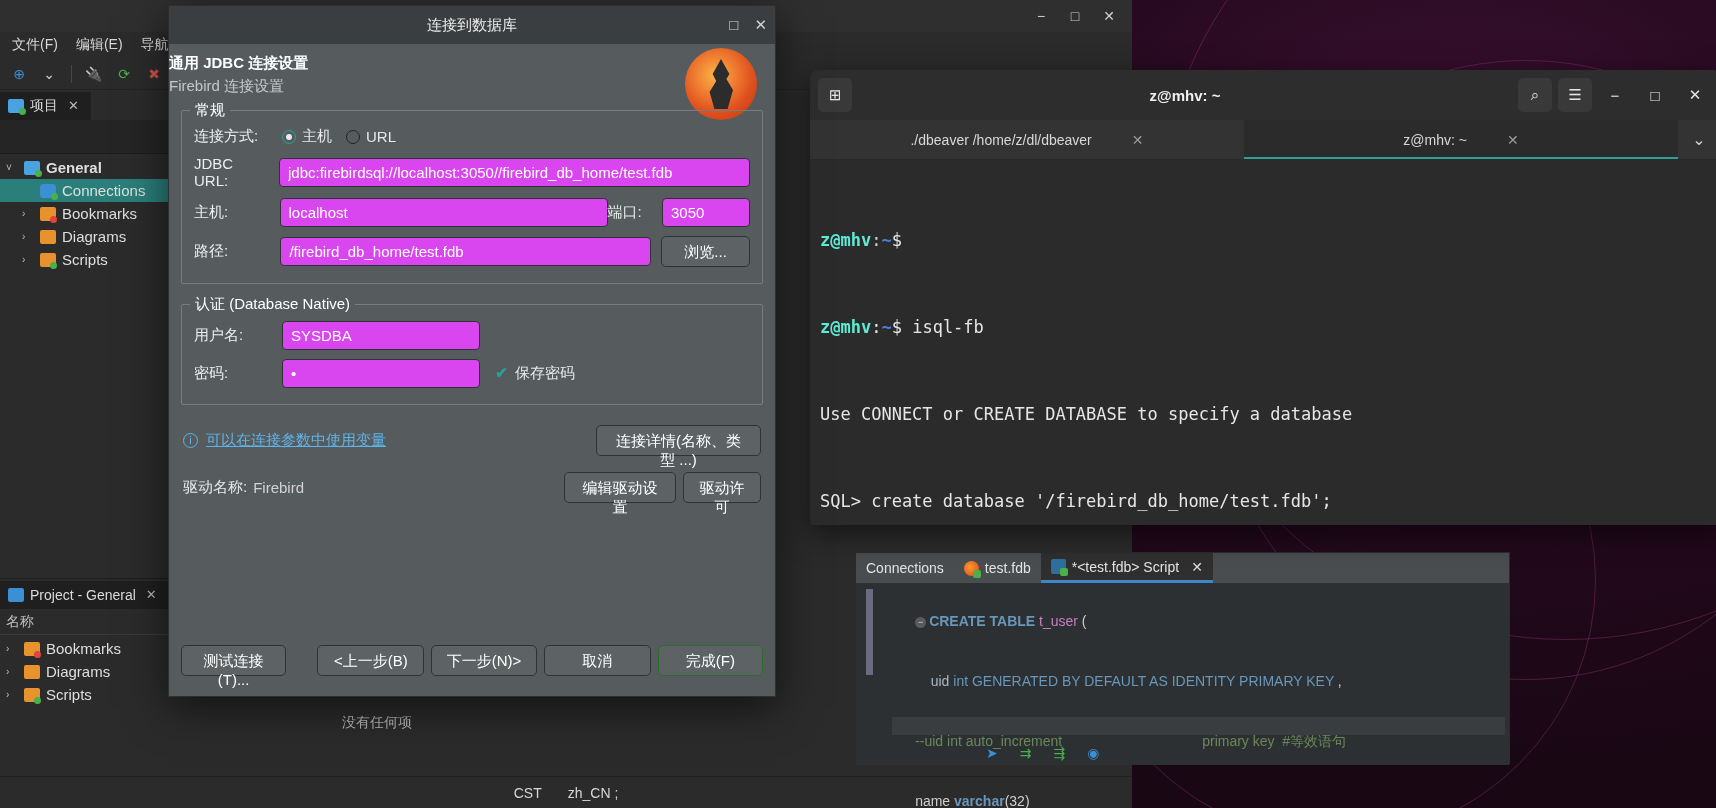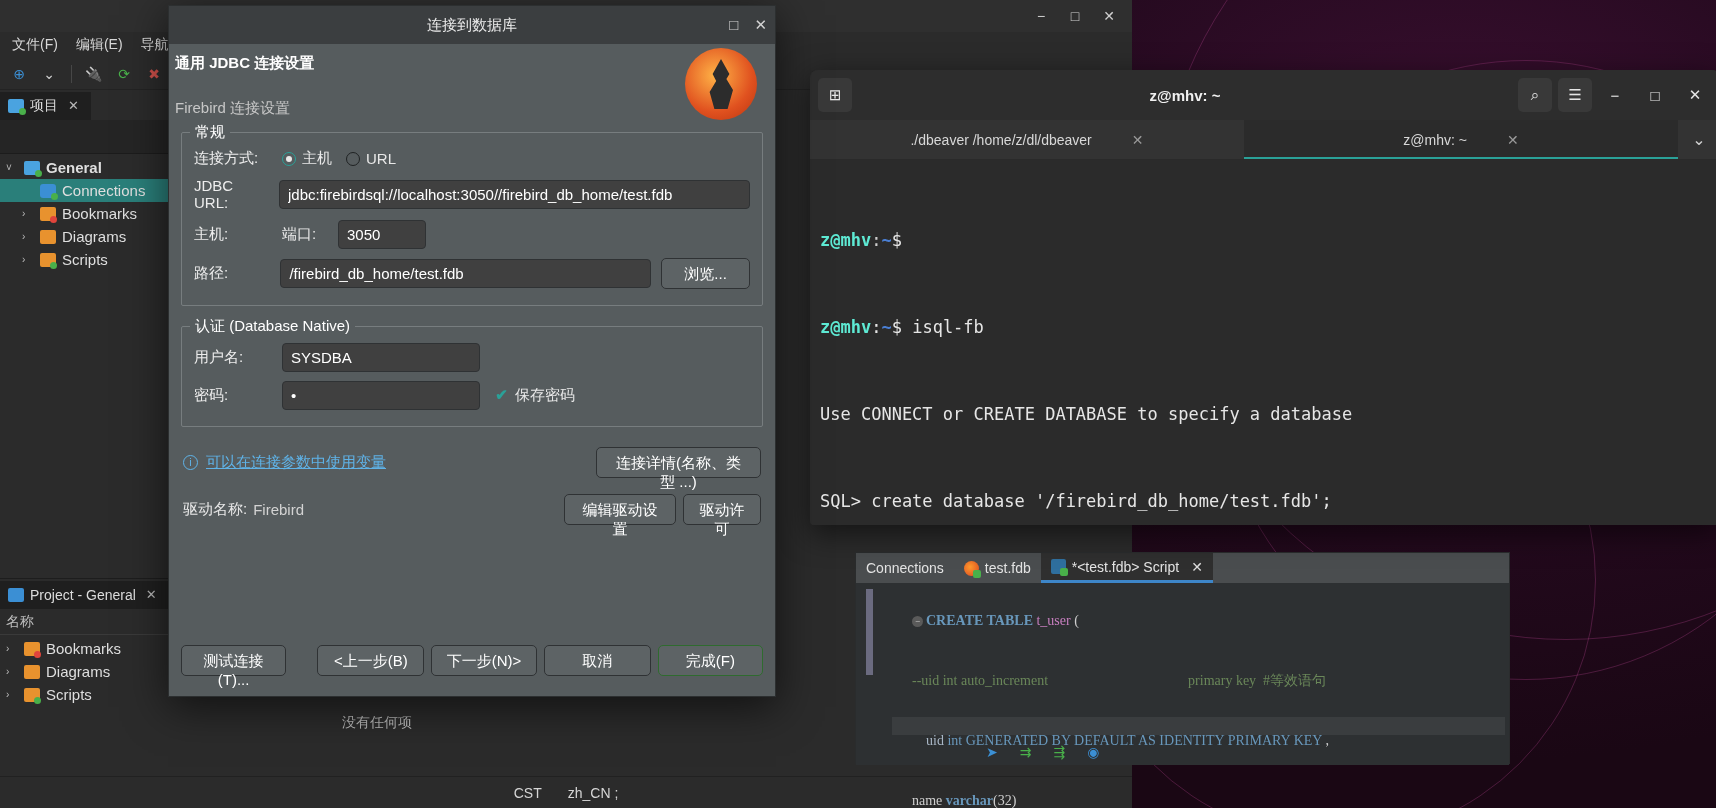--- a/index.html
+++ b/index.html
@@ -137,21 +137,21 @@
   .sql-tab.active { background: #2f2f2f; border-bottom: 3px solid #3d86c9; }
   .tabico { width: 15px; height: 15px; border-radius: 2px; position: relative; }
   .tabico.fb { background: radial-gradient(circle at 40% 40%, #ff9a2e, #d9451f); border-radius: 50%; }
   .tabico.script { background: #2f6f9e; }
   .tabico:after {
     content:''; position:absolute; right:-2px; bottom:-2px; width:8px; height:8px;
     background:#49b04a; border-radius:2px;
   }
   .sql-body {
     background: #2d3032; height: 182px; position: relative;
-    font-family: Liberation Serif, serif; font-size: 14px; line-height: 20px;
+    font-family: Liberation Sans, sans-serif; font-size: 14px; line-height: 20px;
     padding: 8px 4px 0 8px; color: #c8c8c8;
   }
   .gutter-bar {
     position: absolute; left: 10px; top: 6px; width: 7px; height: 86px; background: #6b6b80;
   }
   .sql-line { padding-left: 20px; white-space: pre; }
   .kw { color: #6897bb; font-weight: bold; }
   .kw2 { color: #6897bb; }
   .ident { color: #c77fbf; }
   .comment { color: #6a8759; }
@@ -216,23 +216,23 @@
     position: absolute; left: 168px; top: 5px; width: 608px; height: 692px;
     background: #565c5e; border: 1px solid #2c2f30;
     box-shadow: 0 10px 40px rgba(0,0,0,0.6);
     color: #e8e8e8;
   }
   .dlg-title {
     height: 38px; background: #3b3e40; display: flex; align-items: center;
     justify-content: center; position: relative; font-size: 15px; color: #eaeaea;
   }
   .dlg-title .btns { position: absolute; right: 8px; display: flex; gap: 16px; color: #d3d3d3; }
-  .dlg-head { padding: 10px 14px 2px 6px; }
+  .dlg-head { padding: 10px 14px 2px 0; }
   .dlg-head h2 { font-size: 15px; font-weight: bold; color: #ffffff; }
-  .dlg-head p { font-size: 15px; color: #c7c7c7; margin-top: 26px; }
+  .dlg-head p { font-size: 15px; color: #c7c7c7; margin-top: 4px; }
   .firebird-logo {
     position: absolute; right: 18px; top: 42px; width: 72px; height: 72px;
     border-radius: 50%; background: radial-gradient(circle at 42% 38%, #ffb347, #e0511f 60%, #b8330f);
     display: flex; align-items: center; justify-content: center;
   }
   .firebird-logo .flame {
     width: 30px; height: 50px;
     background: #2c2c2c;
     clip-path: polygon(50% 0%, 78% 30%, 68% 40%, 90% 62%, 72% 100%, 28% 100%, 12% 66%, 34% 44%, 22% 30%);
   }
@@ -254,21 +254,21 @@
   }
   .group > legend, .group .glabel {
     position: absolute; top: -10px; left: 8px; background: #565c5e;
     padding: 0 5px; font-size: 15px; color: #ffffff;
   }
   .frow { display: flex; align-items: center; margin-bottom: 9px; }
   .flabel {
     width: 88px; font-size: 15px; color: #ededed; padding-right: 8px;
   }
   .inp {
-    background: #404040; border: 1px solid #2f3234; border-radius: 4px;
+    background: #d946ef; border: 1px solid #2f3234; border-radius: 4px;
     color: #ffffff; font-size: 15px; padding: 5px 8px; height: 29px;
     font-family: "Liberation Sans", sans-serif;
   }
   .radio-wrap { display: flex; align-items: center; gap: 6px; font-size: 15px; margin-right: 14px;}
   .radio {
     width: 14px; height: 14px; border-radius: 50%; border: 1px solid #2aa198;
     display: inline-block; position: relative; background: #565c5e;
   }
   .radio.on:after {
     content:''; position:absolute; left:3px; top:3px; width:6px; height:6px;
@@ -434,24 +434,24 @@
         <span>*&lt;test.fdb&gt; Script</span>
         <span style="color:#ddd;margin-left:6px">✕</span>
       </div>
     </div>
     <div class="sql-body">
       <div class="gutter-bar"></div>
       <div class="sql-line">
         <span class="fold">−</span><span class="kw">CREATE TABLE</span><span class="ident"> t_user</span><span class="plain"> (</span>
       </div>
       <div class="sql-line">
+        <span class="num">    uid</span><span class="kw2"> int GENERATED BY DEFAULT AS IDENTITY PRIMARY KEY</span><span class="plain"> ,</span>
+      </div>
+      <div class="sql-line">
         <span class="comment">--uid int auto_increment</span><span class="comment" style="margin-left:140px">primary key  #等效语句</span>
-      </div>
-      <div class="sql-line">
-        <span class="num">    uid</span><span class="kw2"> int GENERATED BY DEFAULT AS IDENTITY PRIMARY KEY</span><span class="plain"> ,</span>
       </div>
       <div class="sql-line">
         <span class="plain">name </span><span class="kw">varchar</span><span class="plain">(32)</span>
       </div>
 
       <div class="sql-blank-row"></div>
       <div class="sql-footicons">
         <span style="color:#3b8fd4">➤</span>
         <span style="color:#49b04a">⇉</span>
         <span style="color:#49b04a">⇶</span>
@@ -525,20 +525,21 @@
         </label>
       </div>
 
       <div class="frow">
         <div class="flabel">JDBC URL:</div>
         <input class="inp" style="width: 489px;" value="jdbc:firebirdsql://localhost:3050//firebird_db_home/test.fdb">
       </div>
 
       <div class="frow">
         <div class="flabel">主机:</div>
+        <input class="inp" style="width: 338px;" value="localhost">
         <div style="width:56px;text-align:left;padding-right:8px;font-size:15px">端口:</div>
         <input class="inp" style="width: 88px;" value="3050">
       </div>
 
       <div class="frow" style="margin-bottom:2px">
         <div class="flabel">路径:</div>
         <input class="inp" style="width: 378px;" value="/firebird_db_home/test.fdb">
         <button class="btn" style="margin-left:10px;width:90px">浏览...</button>
       </div>
     </div>

